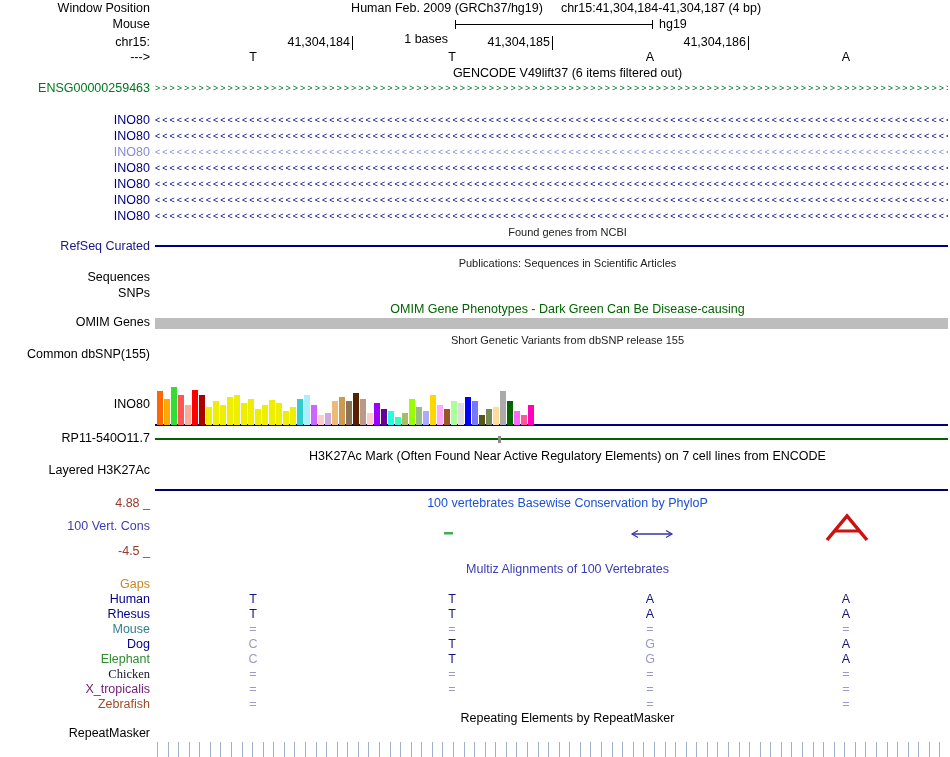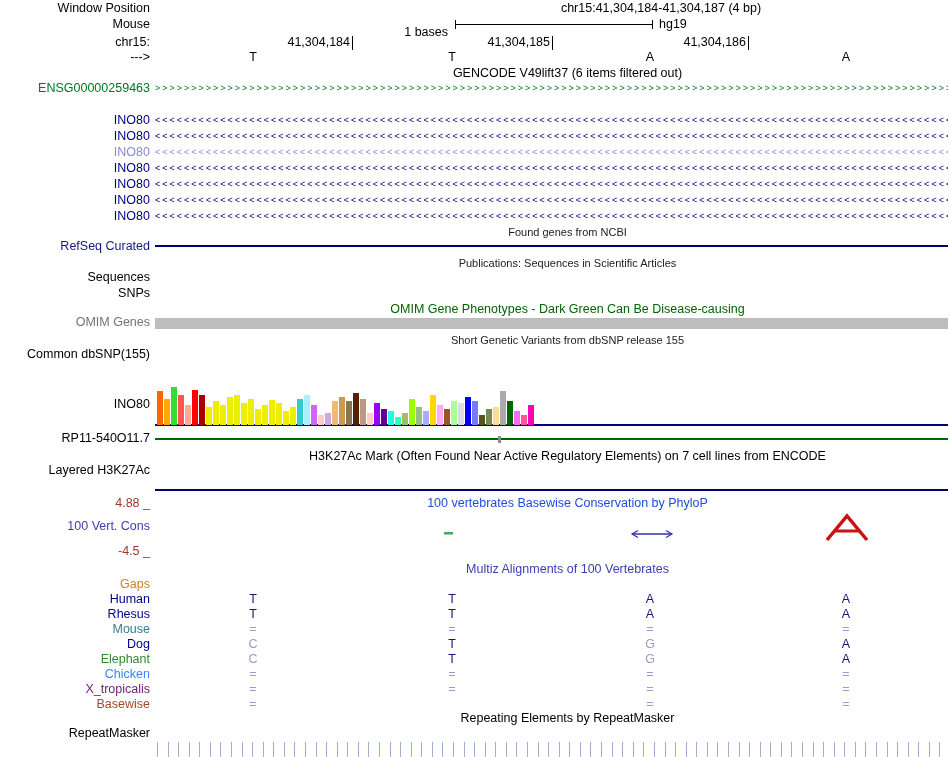--- a/index.html
+++ b/index.html
@@ -26,45 +26,46 @@
   .scalebar { position:absolute; left:455px; top:20px; width:198px; height:9px;
               border-left:1px solid #000; border-right:1px solid #000; }
   .scalebar > div { position:absolute; top:4px; left:0; right:0; height:1px; background:#000; }
 </style>
 </head>
 <body>
 
 <div class="browser" id="browser">
 
   <div class="lbl" style="top:2px">Window Position</div>
+  <div class="abs" style="left:297px;width:300px;top:2px;text-align:center;line-height:13px">Human Feb. 2009 (GRCh37/hg19)</div>
   <div class="abs" style="left:506px;width:310px;top:2px;text-align:center;line-height:13px">chr15:41,304,184-41,304,187 (4 bp)</div>
 
   <div class="lbl" style="top:18px">Mouse</div>
-  <div class="abs" style="left:300px;width:148px;top:26px;text-align:right;line-height:13px">1 bases</div>
+  <div class="abs" style="left:300px;width:148px;top:33px;text-align:right;line-height:13px">1 bases</div>
   <div class="scalebar">
       <div></div>
     </div>
   <div class="abs" style="left:659px;top:18px;line-height:13px">hg19</div>
 
   <div class="lbl" style="top:36px">chr15:</div>
   <div class="lbl" style="top:51px">---&gt;</div>
 
   <div class="ctr" style="top:67px">GENCODE V49lift37 (6 items filtered out)</div>
 
   <div class="ctr sm" style="top:226px;color:#222">Found genes from NCBI</div>
   <div class="lbl" style="top:240px;color:#151585">RefSeq Curated</div>
   <div class="hline" style="top:245px;height:2px;background:#000080"></div>
 
   <div class="ctr sm" style="top:257px;color:#222">Publications: Sequences in Scientific Articles</div>
   <div class="lbl" style="top:271px">Sequences</div>
   <div class="lbl" style="top:287px">SNPs</div>
 
   <div class="ctr" style="top:303px;color:#006400">OMIM Gene Phenotypes - Dark Green Can Be Disease-causing</div>
   <div class="hline" style="top:318px;height:11px;background:#bdbdbd"></div>
-  <div class="lbl" style="top:316px;color:#737373">OMIM Genes</div>
+  <div class="lbl" style="top:316px;color:#000000">OMIM Genes</div>
 
   <div class="ctr sm" style="top:334px;color:#222">Short Genetic Variants from dbSNP release 155</div>
   <div class="lbl" style="top:348px">Common dbSNP(155)</div>
 
   <div class="lbl" style="top:398px">INO80</div>
   <div class="hline" style="top:424px;height:2px;background:#000080"></div>
 
   <div class="lbl" style="top:432px">RP11-540O11.7</div>
   <div class="hline" style="top:438px;height:2px;background:#006400"></div>
   <div class="abs" style="left:498px;top:436px;width:3px;height:7px;background:#8a8a8a"></div>
@@ -187,31 +188,31 @@
     <div class="lbl" style="top: 638px; color: rgb(0, 0, 139);">Dog</div>
     <div class="base" style="left: 244px; top: 638px; color: rgb(154, 154, 200);">C</div>
     <div class="base" style="left: 443px; top: 638px; color: rgb(21, 21, 125);">T</div>
     <div class="base" style="left: 641px; top: 638px; color: rgb(154, 154, 200);">G</div>
     <div class="base" style="left: 837px; top: 638px; color: rgb(21, 21, 125);">A</div>
     <div class="lbl" style="top: 653px; color: rgb(46, 139, 46);">Elephant</div>
     <div class="base" style="left: 244px; top: 653px; color: rgb(154, 154, 200);">C</div>
     <div class="base" style="left: 443px; top: 653px; color: rgb(21, 21, 125);">T</div>
     <div class="base" style="left: 641px; top: 653px; color: rgb(154, 154, 200);">G</div>
     <div class="base" style="left: 837px; top: 653px; color: rgb(21, 21, 125);">A</div>
-    <div class="lbl" style="top: 668px; color: #3b82f6;">Chicken</div>
+    <div class="lbl" style="top: 668px; color: #0f172a; font-family: Liberation Serif, serif;">Chicken</div>
     <div class="base" style="left: 244px; top: 668px; color: rgb(154, 154, 200);">=</div>
     <div class="base" style="left: 443px; top: 668px; color: rgb(154, 154, 200);">=</div>
     <div class="base" style="left: 641px; top: 668px; color: rgb(154, 154, 200);">=</div>
     <div class="base" style="left: 837px; top: 668px; color: rgb(154, 154, 200);">=</div>
     <div class="lbl" style="top: 683px; color: #701a75;">X_tropicalis</div>
     <div class="base" style="left: 244px; top: 683px; color: rgb(154, 154, 200);">=</div>
     <div class="base" style="left: 443px; top: 683px; color: rgb(154, 154, 200);">=</div>
     <div class="base" style="left: 641px; top: 683px; color: rgb(154, 154, 200);">=</div>
     <div class="base" style="left: 837px; top: 683px; color: rgb(154, 154, 200);">=</div>
-    <div class="lbl" style="top: 698px; color: rgb(158, 75, 40);">Basewise</div>
+    <div class="lbl" style="top: 698px; color: rgb(158, 75, 40);">Zebrafish</div>
     <div class="base" style="left: 244px; top: 698px; color: rgb(154, 154, 200);">=</div>
     <div class="base" style="left: 641px; top: 698px; color: rgb(154, 154, 200);">=</div>
     <div class="base" style="left: 837px; top: 698px; color: rgb(154, 154, 200);">=</div>
     <div class="gline" style="left: 157px; background: rgb(159, 176, 201);"></div>
     <div class="gline" style="left: 168px; background: rgb(159, 176, 201);"></div>
     <div class="gline" style="left: 178px; background: rgb(159, 176, 201);"></div>
     <div class="gline" style="left: 189px; background: rgb(159, 176, 201);"></div>
     <div class="gline" style="left: 199px; background: rgb(159, 176, 201);"></div>
     <div class="gline" style="left: 210px; background: rgb(159, 176, 201);"></div>
     <div class="gline" style="left: 220px; background: rgb(159, 176, 201);"></div>

